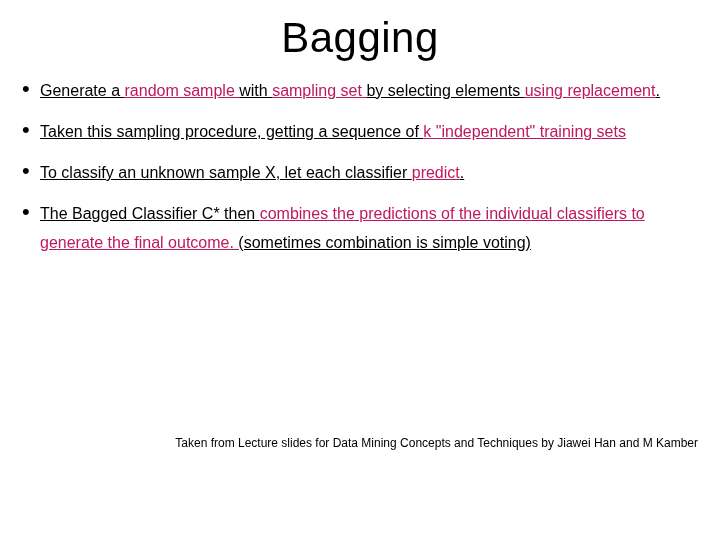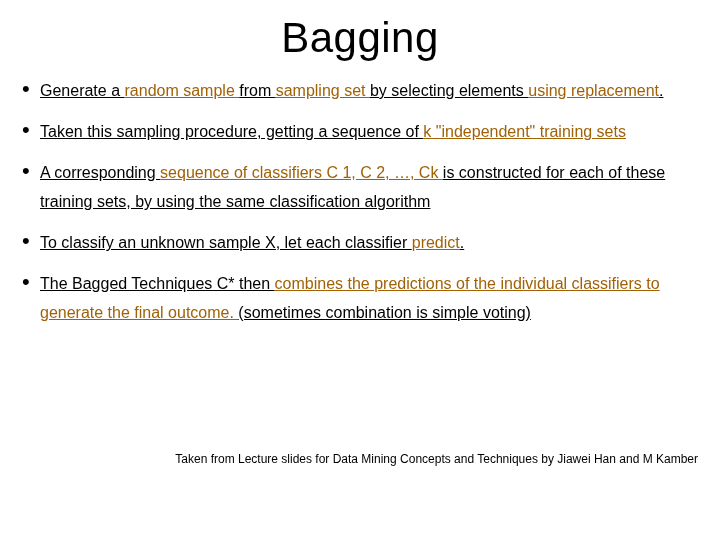--- a/index.html
+++ b/index.html
@@ -40,54 +40,51 @@
   }
   ul.bullets > li::before {
     content: "•";
     position: absolute;
     left: 4px;
     top: 0;
     font-size: 22px;
   }
   .attrib {
     position: absolute;
-    bottom: 38px;
+    bottom: 54px;
     right: 22px;
     font-size: 12px;
     text-align: right;
   }
-  .red { color: #a16207; }
+  .red { color: #be185d; }
   .s { font-size: 16px; text-decoration: underline; }
 </style>
 </head>
 <body>
 
 <div class="slide">
 
   <div class="title">Bagging</div>
 
   <ul class="bullets">
 
     <li>
-      <span class="s">Generate a </span><span class="s red">random sample </span><span class="s">from </span><span class="s red">sampling set </span><span class="s">by selecting elements </span><span class="s red">using replacement</span><span class="s">.</span>
+      <span class="s">Generate a </span><span class="s red">random sample </span><span class="s">with </span><span class="s red">sampling set </span><span class="s">by selecting elements </span><span class="s red">using replacement</span><span class="s">.</span>
     </li>
 
     <li>
       <span class="s">Taken this sampling procedure, getting a sequence of </span><span class="s red">k "independent" training sets</span><span class="s"></span>
     </li>
 
-    <li>
-      <span class="s">A corresponding </span><span class="s red">sequence of classifiers C 1, C 2, …, Ck </span><span class="s">is constructed for each of these training sets, by using the same classification algorithm</span>
-    </li>
 
     <li>
       <span class="s">To classify an unknown sample X, let each classifier </span><span class="s red">predict</span><span class="s">.</span>
     </li>
 
     <li>
-      <span class="s">The Bagged Techniques C* then </span><span class="s red">combines the predictions of the individual classifiers to generate the final outcome. </span><span class="s">(sometimes combination is simple voting)</span>
+      <span class="s">The Bagged Classifier C* then </span><span class="s red">combines the predictions of the individual classifiers to generate the final outcome. </span><span class="s">(sometimes combination is simple voting)</span>
     </li>
 
   </ul>
 
   <div class="attrib">Taken from Lecture slides for Data Mining Concepts and Techniques by Jiawei Han and M Kamber</div>
 
 </div>
 
 </body></html>

